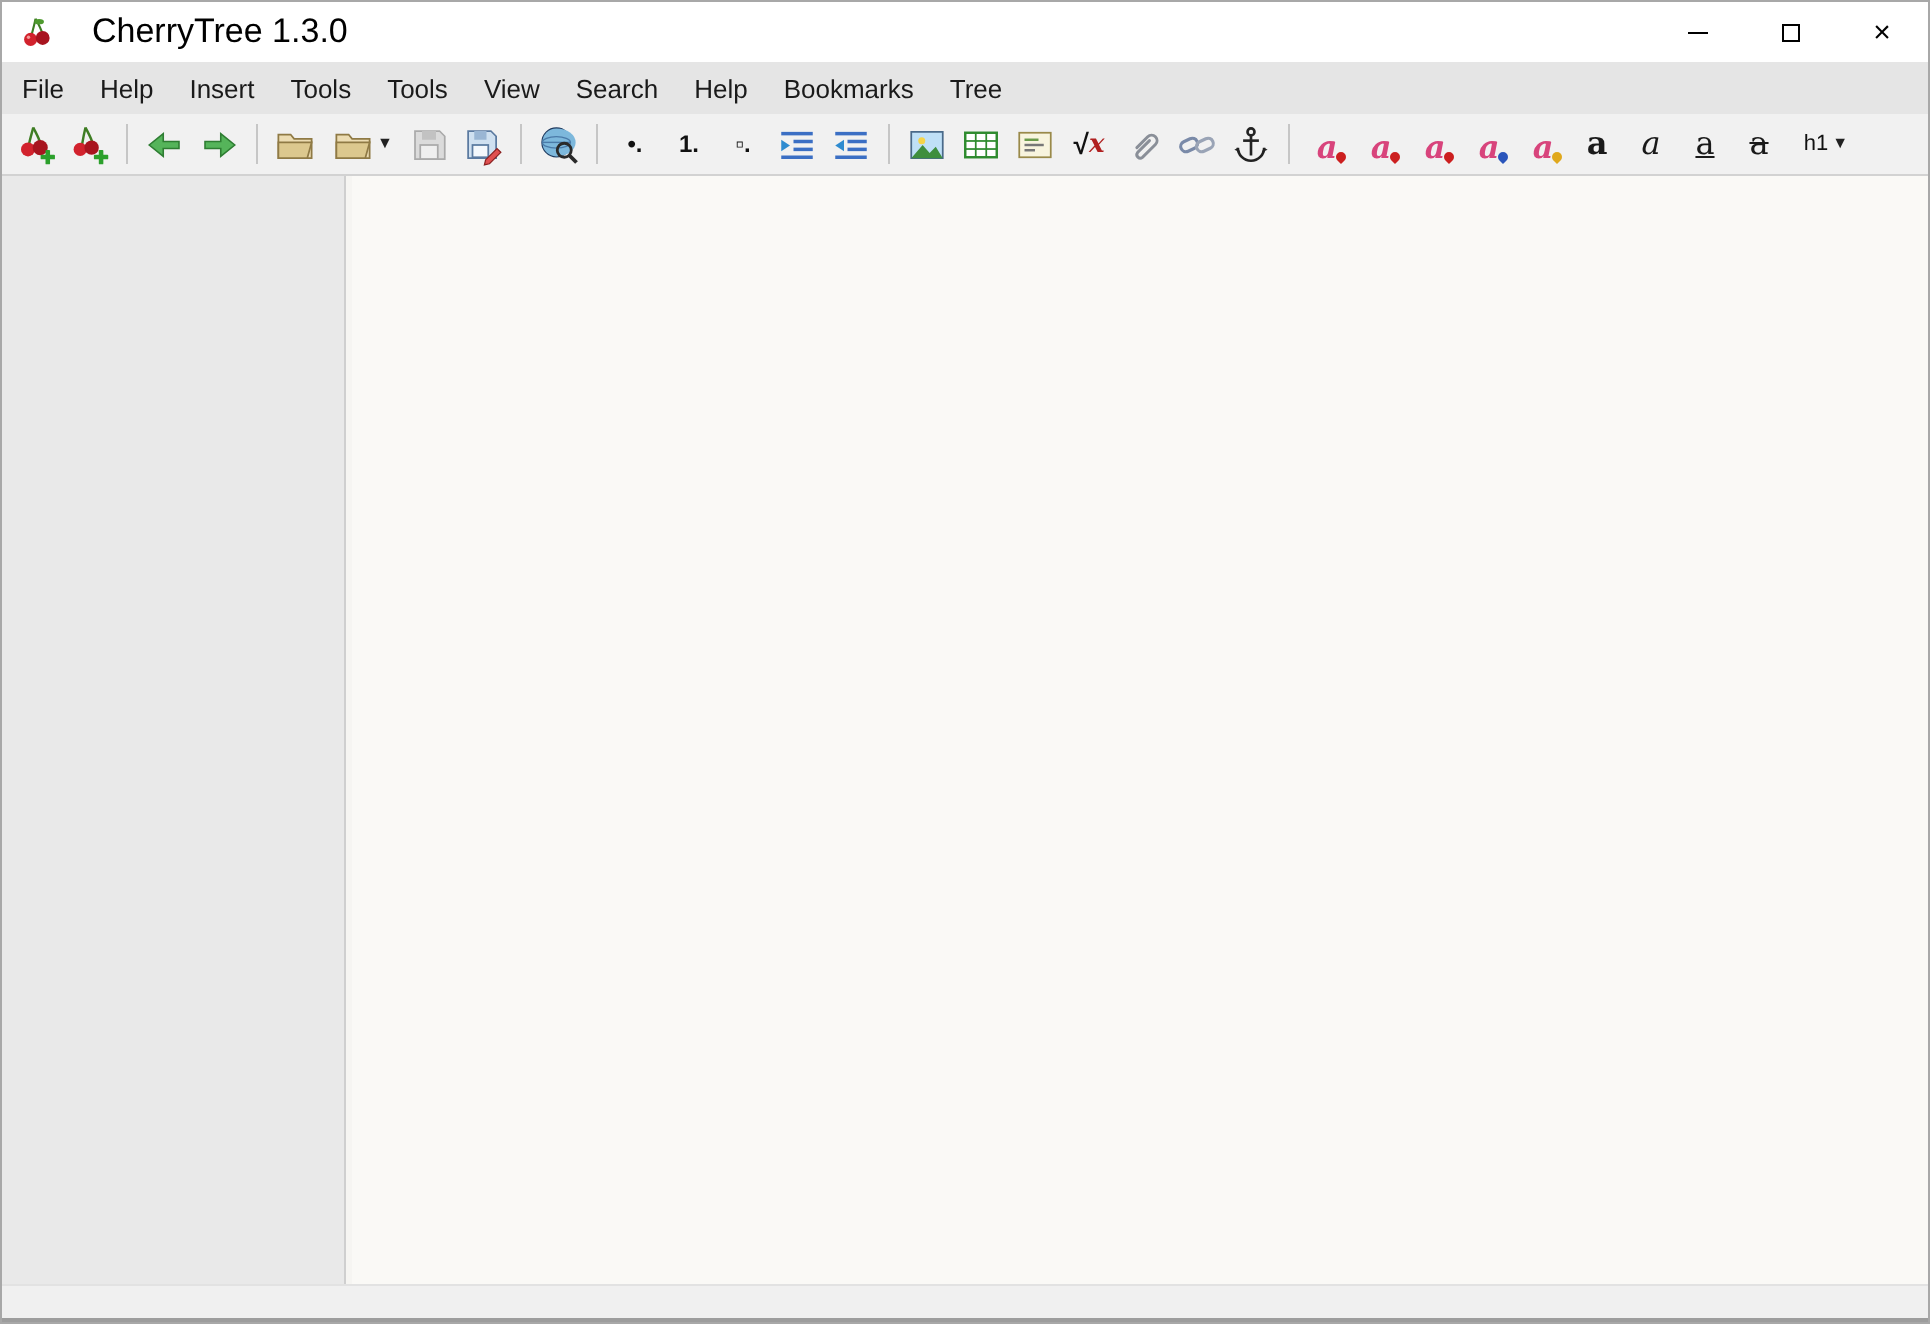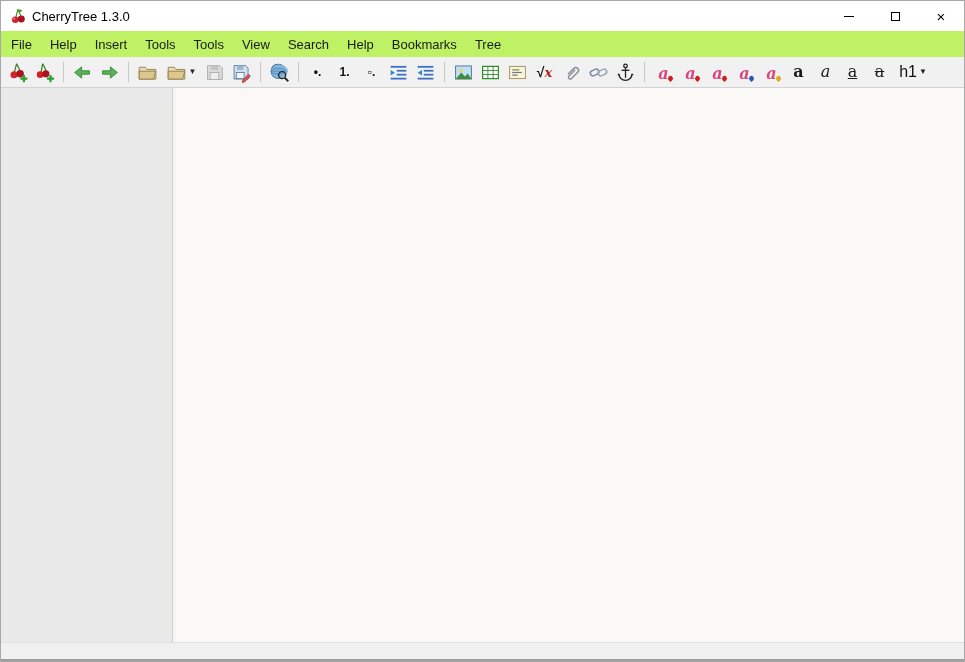--- a/index.html
+++ b/index.html
@@ -10,28 +10,28 @@
     position:relative;
     border:1px solid #a8a8a8;
     display:flex; flex-direction:column;
     cursor:default;
     overflow:hidden;
   }
   
   .titlebar { height:30px; background:#ffffff; display:flex; align-items:center; flex:0 0 auto; }
   .app-icon { width:18px; height:18px; margin-left:8px; display:flex; align-items:center; justify-content:center; }
   .app-icon svg { width:17px; height:17px; }
-  .title-text { font-size:13px; color:#000; margin-left:5px; }
+  .title-text { font-size:17px; color:#000; margin-left:19px; }
   .win-controls { margin-left:auto; display:flex; height:100%; }
   .win-btn { width:46px; height:100%; border:none; background:transparent; display:flex; align-items:center; justify-content:center; }
   .min-glyph { width:10px; height:1px; background:#000; display:block; }
   .max-glyph { width:9px; height:9px; border:1px solid #000; display:block; }
   .close-glyph { font-size:15px; color:#000; line-height:1; }
   
-  .menubar { height:26px; background:#bef264; display:flex; align-items:center; padding-left:1px; flex:0 0 auto; }
+  .menubar { height:26px; background:#e5e5e5; display:flex; align-items:center; padding-left:1px; flex:0 0 auto; }
   .menu-item { font-size:13px; color:#1a1a1a; padding:4px 9px; }
   
   .toolbar { height:31px; background:#f1f1f1; border-bottom:1px solid #d2d2d2; display:flex; align-items:center; padding-left:3px; flex:0 0 auto; }
   .tb { width:27px; height:26px; border:none; background:transparent; display:flex; align-items:center; justify-content:center; padding:0; position:relative; }
   .tb.wide { width:40px; }
   .tb svg { width:21px; height:21px; display:block; }
   .tb-sep { width:1px; height:20px; background:#c6c6c6; margin:0 5px; flex:0 0 auto; }
   .list-glyph { font-size:12px; font-weight:bold; color:#111; line-height:1; }
   .dd-arrow { font-size:8px; color:#222; line-height:1; margin-left:2px; }
   .sqrt-glyph { font-size:14px; font-weight:bold; color:#111; line-height:1; }
@@ -40,21 +40,21 @@
   .a-pink { font-family:"DejaVu Serif", serif; font-style:italic; font-weight:bold; font-size:16px; line-height:1; color:#d8447c; }
   .a-black { font-family:"DejaVu Serif", serif; font-size:16px; line-height:1; color:#1a1a1a; }
   .a-bold { font-weight:bold; }
   .a-italic { font-style:italic; }
   .a-underline { text-decoration:underline; }
   .a-strike { text-decoration:line-through; }
   .drop { position:absolute; right:0; bottom:1px; width:5px; height:5px; border-radius:50% 50% 50% 0; transform:rotate(-45deg); }
   .drop-red { background:#cc1f1f; }
   .drop-blue { background:#2a55bb; }
   .drop-yellow { background:#e0a81c; }
-  .h1-label { font-size:16px; color:#111; line-height:1; }
+  .h1-label { font-size:11px; color:#111; line-height:1; }
   .disabled { opacity:.9; }
   
   .main { flex:1 1 auto; display:flex; min-height:0; }
   .tree-panel { width:172px; background:#e9e9e9; border-right:1px solid #cfcfcf; }
   .splitter { width:3px; background:#f6f5f2; }
   .editor { flex:1; background:#faf9f6; }
   
   .statusbar { height:17px; background:#f0f0f0; border-top:1px solid #e2e2e2; flex:0 0 auto; display:flex; align-items:center; padding:0 6px; font-size:11px; color:#555; }
   .bottom-edge { height:2px; background:#9d9d9d; flex:0 0 auto; }
 </style>

